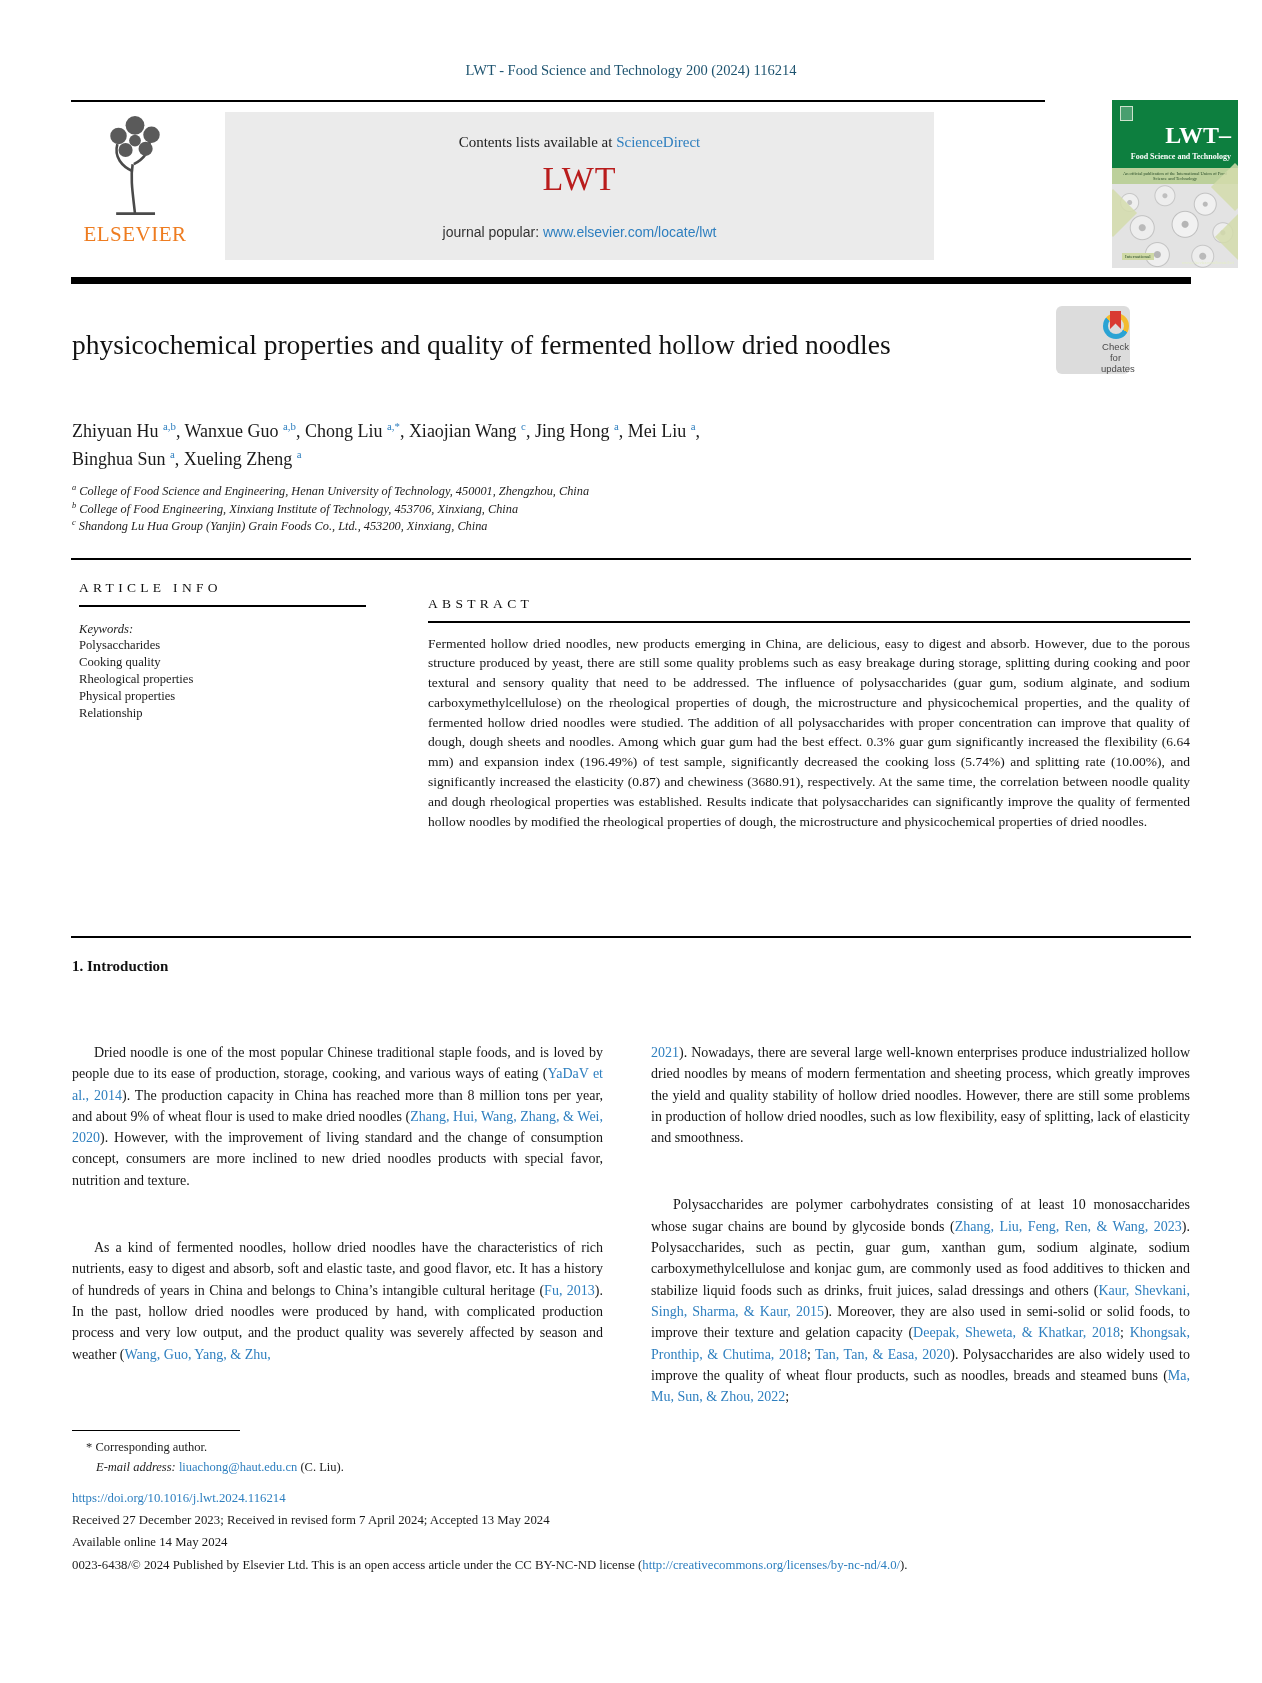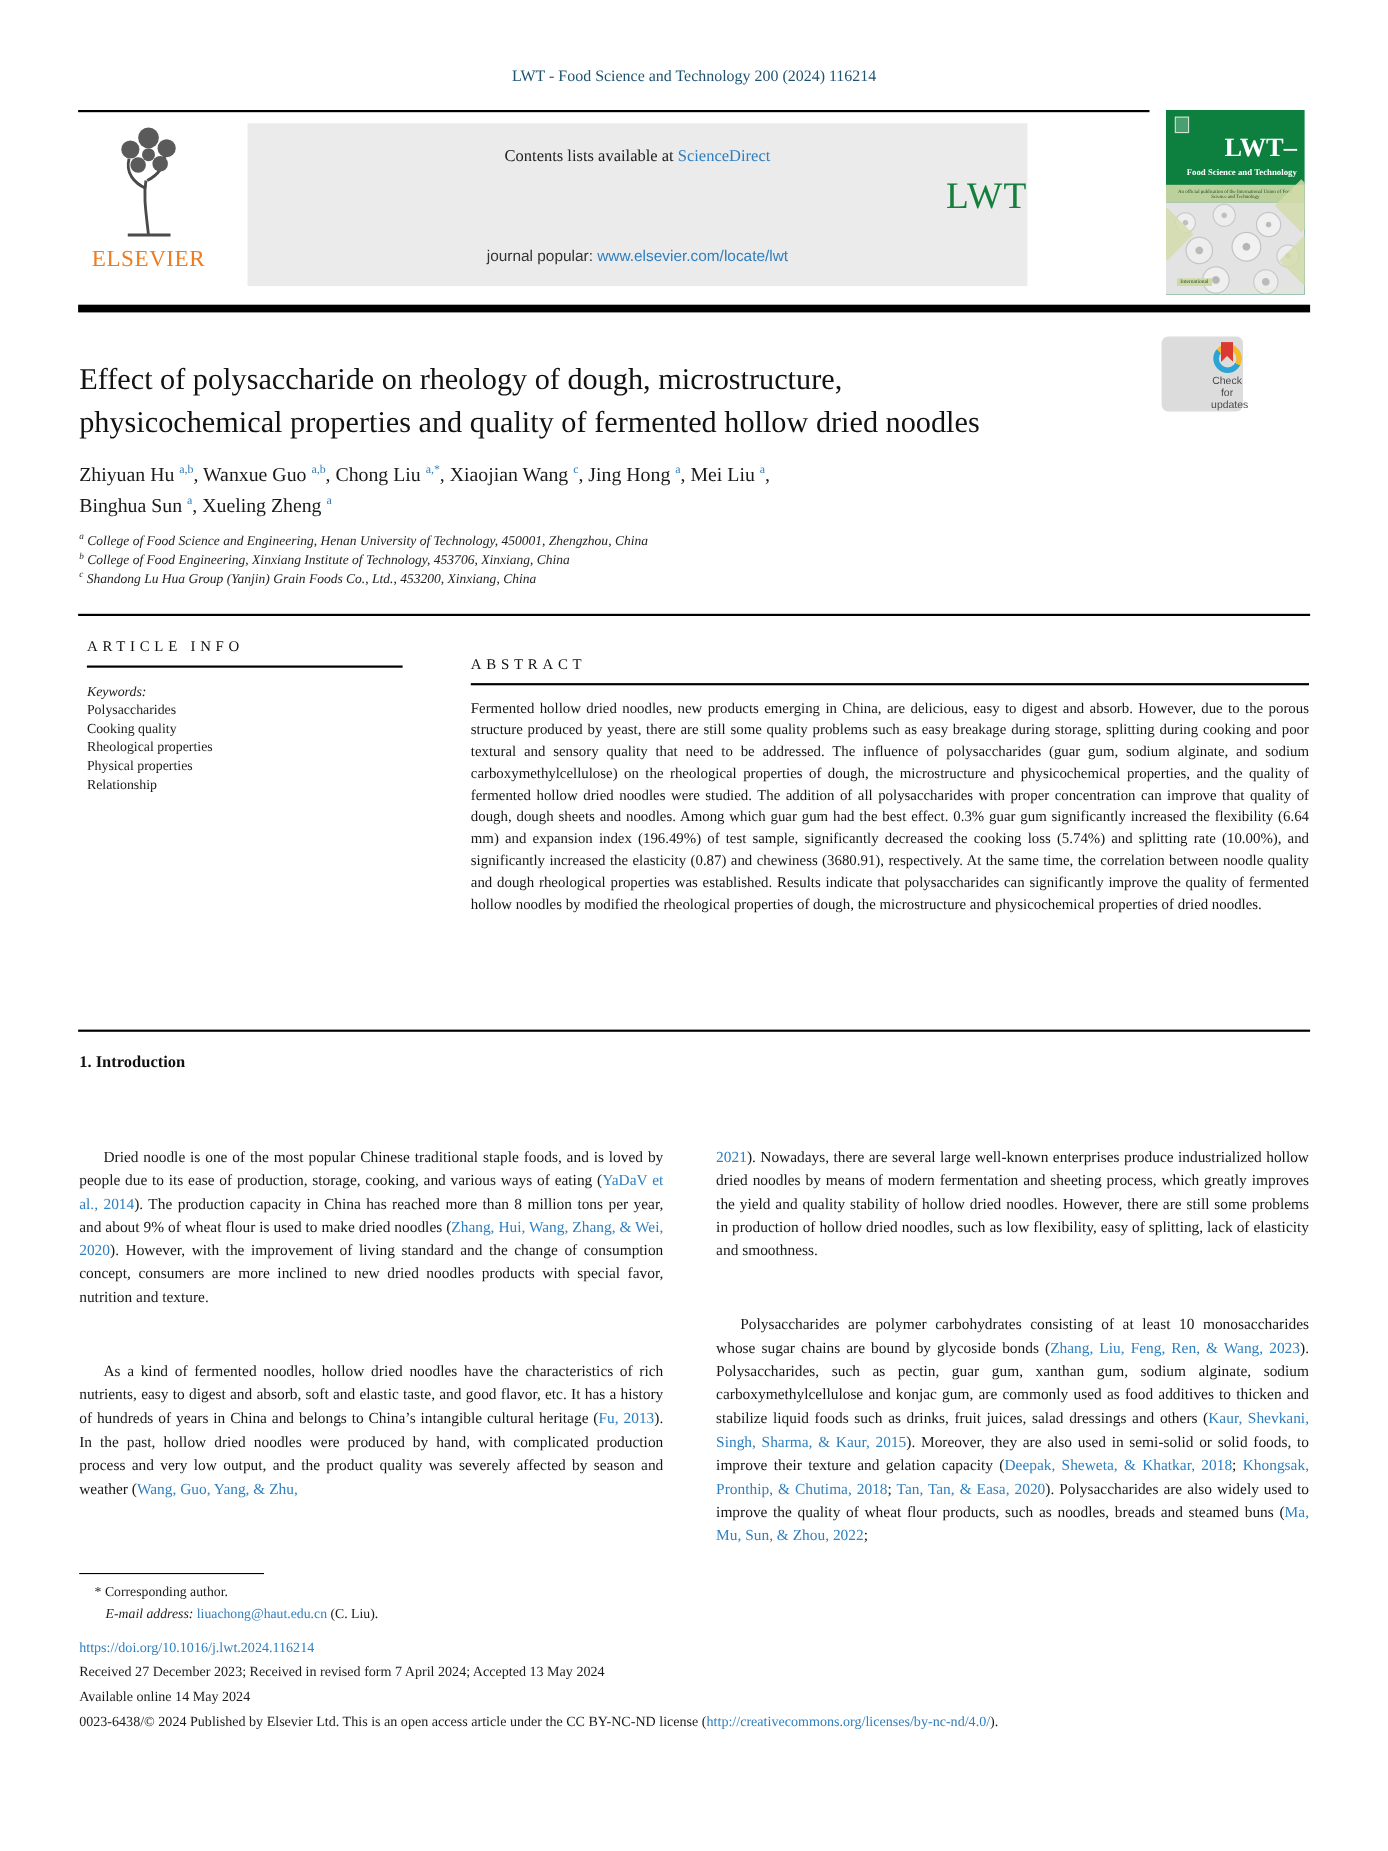--- a/index.html
+++ b/index.html
@@ -18,26 +18,26 @@
   .citation { position:absolute; top:62px; left:0; width:100%; text-align:center;
     font-size:14.5px; color:var(--header-text,#1d536f); }
 
   
   .rule-top { position:absolute; top:100px; left:71px; width:974px; height:2px; background:#000; }
   .logo { position:absolute; left:72px; top:110px; width:126px; text-align:center; }
   .logo .wordmark { display:block; margin-top:2px; font-size:21px; letter-spacing:0.5px;
     color:var(--elsevier-orange,#ee7c20); }
   .masthead-box { position:absolute; left:225px; top:112px; width:709px; height:148px; background:#ebebeb; }
   .contents-line { position:absolute; top:22px; width:100%; text-align:center; font-size:15px; color:#222; }
-  .journal-name { position:absolute; top:48px; width:100%; text-align:right; font-size:34px; letter-spacing:1px; color:#15803d; }
+  .journal-name { position:absolute; top:48px; width:100%; text-align:center; font-size:34px; letter-spacing:1px; color:#b91c1c; }
   .homepage-line { position:absolute; top:112px; width:100%; text-align:center;
     font-family:"Liberation Sans", sans-serif; font-size:14px; color:#333; }
 
   
-  .cover { position:absolute; left:1060px; top:100px; width:126px; height:168px;
+  .cover { position:absolute; left:1112px; top:100px; width:126px; height:168px;
     background:var(--cover-green,#0d7f3f); overflow:hidden; }
   .cover-emblem { position:absolute; top:6px; left:8px; width:13px; height:15px;
     border:1px solid #cde3cd; background:rgba(255,255,255,.25); }
   .cover-title { position:absolute; top:22px; right:7px; width:110px; text-align:right;
     font-size:24px; font-weight:bold; color:#fff; }
   .cover-subtitle { position:absolute; top:52px; right:7px; width:116px; text-align:right;
     font-size:8px; font-weight:bold; color:#fff; }
   .cover-band { position:absolute; top:68px; left:0; width:126px; height:16px;
     background:#cfd9a5; opacity:.9; }
   .cover-tagline { position:absolute; top:71px; left:4px; width:118px; text-align:center;
@@ -166,21 +166,20 @@
     <div class="badge-ring">
       <div class="badge-bookmark"></div>
     </div>
     <div class="badge-label">
       <div>Check for</div>
       <div>updates</div>
     </div>
   </div>
 
   <div class="title">
-    <div>Effect of polysaccharide on rheology of dough, microstructure,</div>
     <div>physicochemical properties and quality of fermented hollow dried noodles</div>
   </div>
 
   <div class="authors"><span>Zhiyuan Hu </span><span class="sup">a,b</span><span>, Wanxue Guo </span><span class="sup">a,b</span><span>, Chong Liu </span><span class="sup">a,*</span><span>, Xiaojian Wang </span><span class="sup">c</span><span>, Jing Hong </span><span class="sup">a</span><span>, Mei Liu </span><span class="sup">a</span><span>,</span><br><span>Binghua Sun </span><span class="sup">a</span><span>, Xueling Zheng </span><span class="sup">a</span></div>
 
   <div class="affils">
     <div><span class="bsup">a</span><span> College of Food Science and Engineering, Henan University of Technology, 450001, Zhengzhou, China</span></div>
     <div><span class="bsup">b</span><span> College of Food Engineering, Xinxiang Institute of Technology, 453706, Xinxiang, China</span></div>
     <div><span class="bsup">c</span><span> Shandong Lu Hua Group (Yanjin) Grain Foods Co., Ltd., 453200, Xinxiang, China</span></div>
   </div>

